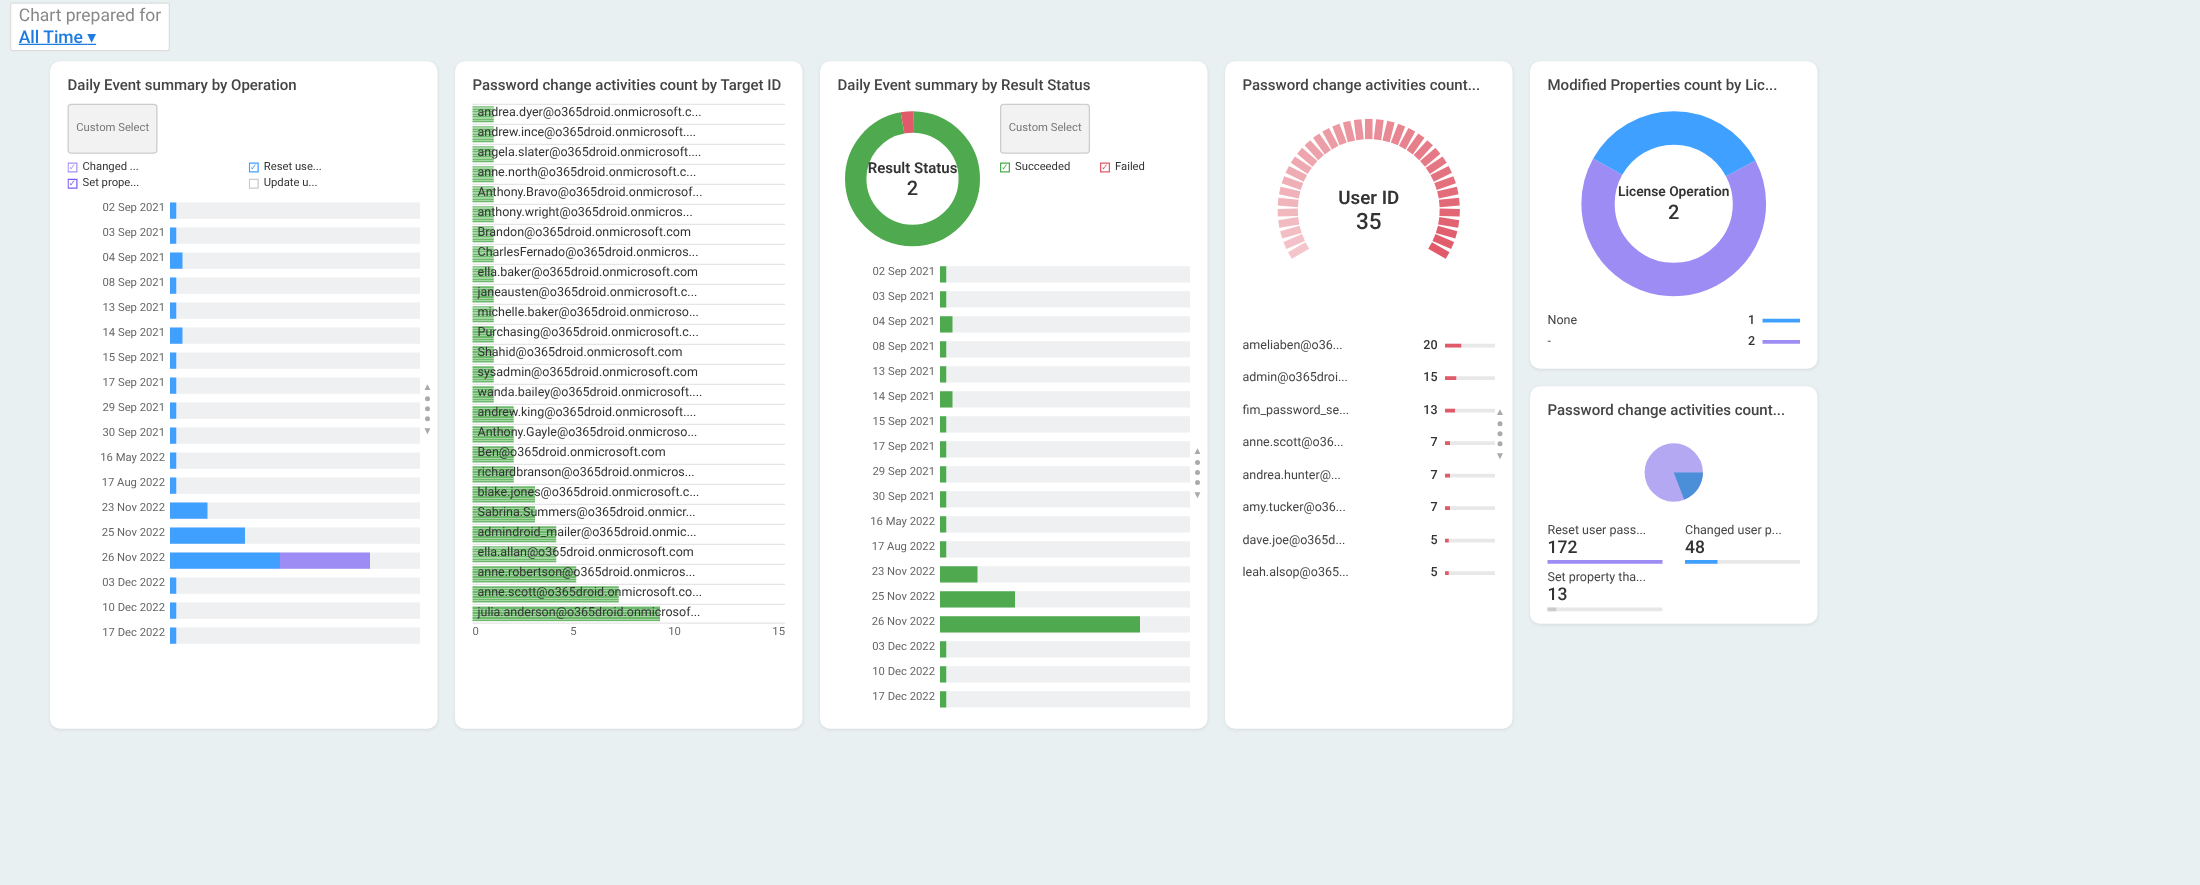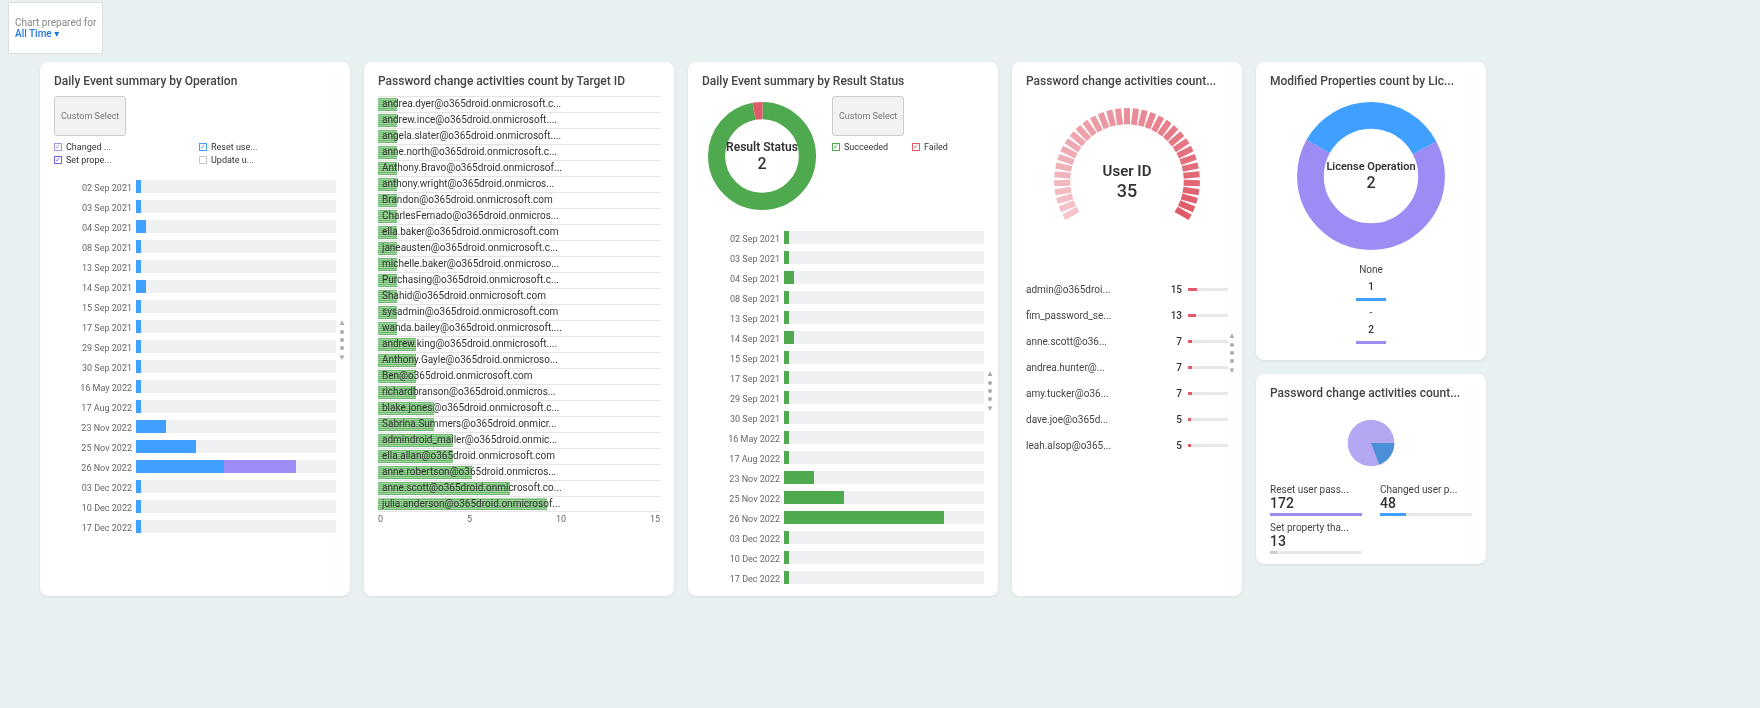--- a/index.html
+++ b/index.html
@@ -1,44 +1,44 @@
 <!DOCTYPE html>
 <html><head>
 <meta charset="utf-8">
 <style>
 * { box-sizing: border-box; margin: 0; padding: 0; }
 body { font-family: -apple-system, BlinkMacSystemFont, "Segoe UI", Roboto, sans-serif; background: #e8f0f2; font-size: 11px; color: #333; }
 .header { display: flex; align-items: flex-start; padding: 2px 8px 8px; position: relative; }
-.prep-box { background: #fff; border: 1px solid #ddd; padding: 14px 6px; font-size: 10px; border-radius: 2px; }
+.prep-box { background: #fff; border: 1px solid #ddd; padding: 2px 6px; font-size: 14px; border-radius: 2px; }
 .prep-box .label { color: #888; }
-.prep-box .val { color: #1e7be0; font-weight: 500; cursor: pointer; }
+.prep-box .val { color: #1e7be0; font-weight: 500; cursor: pointer; text-decoration: underline; }
 .view-toggle { position: absolute; left: 50%; transform: translateX(-50%); top: 8px; background: #fff; border: 1px solid #ccc; border-radius: 16px; padding: 2px; display: flex; }
 .view-toggle .opt { padding: 4px 14px; border-radius: 14px; cursor: pointer; font-size: 11px; }
 .view-toggle .opt.active { background: #1e7be0; color: #fff; font-weight: 500; }
 .cards { display: flex; gap: 14px; padding: 0 40px 20px; }
 .card { background: #fff; border-radius: 8px; padding: 12px 14px 10px; box-shadow: 0 1px 3px rgba(0,0,0,0.08); }
 .card-title { font-size: 12px; font-weight: 500; color: #444; margin-bottom: 8px; white-space: nowrap; overflow: hidden; text-overflow: ellipsis; }
 .c1 { width: 310px; }
-.c2 { width: 310px; }
+.c2 { width: 278px; }
 .c3 { width: 310px; }
 .c4 { width: 230px; }
 .c5col { width: 230px; display: flex; flex-direction: column; gap: 14px; }
 .donut-row { display: flex; align-items: flex-start; gap: 10px; margin-bottom: 10px; }
 .donut-wrap { position: relative; width: 120px; height: 120px; }
 .donut-center { position: absolute; inset: 0; display: flex; flex-direction: column; align-items: center; justify-content: center; }
 .donut-center .dc-label { font-size: 12px; font-weight: 600; color: #333; }
 .donut-center .dc-val { font-size: 16px; font-weight: 500; color: #333; }
 .legend { flex: 1; }
 .cs-btn { border: 1px solid #ccc; background: #f2f2f2; color: #777; font-size: 9px; padding: 14px 6px; border-radius: 3px; cursor: pointer; margin-bottom: 6px; display: inline-block; }
 .legend-grid { display: grid; grid-template-columns: 1fr 1fr; gap: 3px 8px; font-size: 9px; }
 .leg-item { display: flex; align-items: center; gap: 4px; cursor: pointer; white-space: nowrap; overflow: hidden; }
 .leg-sq { width: 8px; height: 8px; border: 1px solid; display: inline-block; flex-shrink: 0; }
 .leg-sq.checked::after { content:"✓"; font-size:7px; line-height:6px; display:block; text-align:center; }
 .barlist { position: relative; }
-.bar-row { display: flex; align-items: flex-end; margin-bottom: 2px; height: 18px; }
+.bar-row { display: flex; align-items: flex-start; margin-bottom: 2px; height: 18px; }
 .bar-label { width: 82px; font-size: 9px; color: #666; text-align: right; padding-right: 4px; flex-shrink: 0; }
 .bar-track { flex: 1; background: #eef0f1; height: 13px; position: relative; }
 .bar-fill { height: 100%; background: #3fa0ff; position: absolute; left: 0; top: 0; }
 .bar-fill2 { position:absolute; top:0; height:100%; background:#9e8cf5; }
 .scroller { position: absolute; right: -10px; top: 40%; display: flex; flex-direction: column; gap: 2px; color: #aaa; font-size: 8px; }
 .scroller span { cursor: pointer; }
 .scroller .dot { width:4px; height:4px; background:#aaa; border-radius:50%; margin:1px auto; }
 
 .h-row { position: relative; height: 16px; border-top: 1px solid #e5e5e5; }
 .h-row:last-child { border-bottom: 1px solid #e5e5e5; }
@@ -51,21 +51,21 @@
 .tick-name { flex:1; white-space:nowrap; overflow:hidden; text-overflow:ellipsis; color:#444; }
 .tick-val { width:24px; text-align:right; color:#333; font-weight:500; padding-right:6px; }
 .tick-bar { width:40px; height:3px; background:#e8e8e8; position:relative; }
 .tick-bar-fill { position:absolute; left:0; top:0; bottom:0; background:#e05a6a; }
 
 .stat-grid { display:grid; grid-template-columns:1fr 1fr; gap:6px 18px; margin-top:6px; }
 .stat-item .s-label { font-size:10px; color:#444; white-space:nowrap; overflow:hidden; text-overflow:ellipsis; }
 .stat-item .s-val { font-size:14px; font-weight:500; color:#333; }
 .stat-item .s-bar { height:3px; background:#e8e8e8; margin-top:2px; }
 .stat-item .s-bar-fill { height:100%; }
-.ring-legend-item { display:flex; align-items:center; gap:6px; font-size:10px; margin-bottom:6px;flex-direction:column; }
+.ring-legend-item { display:flex; align-items:center; gap:6px; font-size:10px; margin-bottom:6px; }
 .ring-legend-item .rl-name { flex:1; color:#444; }
 .ring-legend-item .rl-val { font-weight:500; }
 .ring-legend-item .rl-bar { width:30px; height:3px; }
 svg { display:block; }
 </style>
 </head>
 <body>
 
 <div class="header">
   <div class="prep-box">
@@ -530,20 +530,27 @@
     </div>
     <div class="ticklist" id="ticks4" style="position:relative">
       <div class="scroller" style="right:-8px;top:30%">
         <span>▲</span>
         <span class="dot"></span>
           <span class="dot"></span>
           <span class="dot"></span>
         <span>▼</span>
       </div>
         <div class="tick-row">
+          <div class="tick-name">ameliaben@o36...</div>
+          <div class="tick-val">20</div>
+          <div class="tick-bar">
+            <div class="tick-bar-fill" style="width:31.25%"></div>
+          </div>
+        </div>
+        <div class="tick-row">
           <div class="tick-name">admin@o365droi...</div>
           <div class="tick-val">15</div>
           <div class="tick-bar">
             <div class="tick-bar-fill" style="width:23.4375%"></div>
           </div>
         </div>
         <div class="tick-row">
           <div class="tick-name">fim_password_se...</div>
           <div class="tick-val">13</div>
           <div class="tick-bar">

